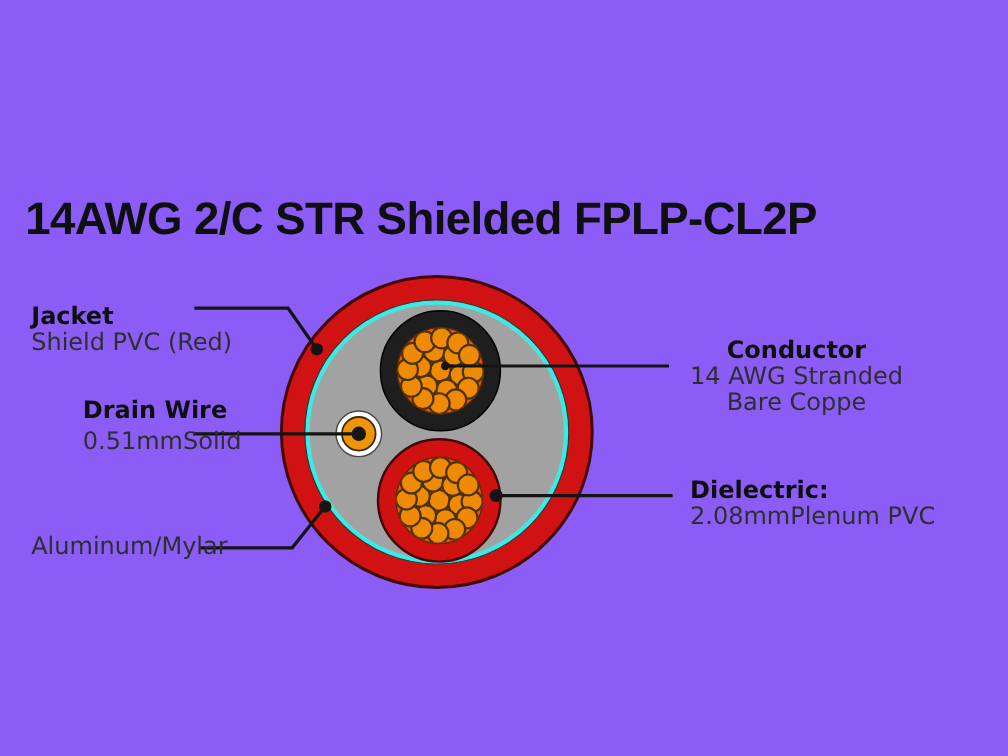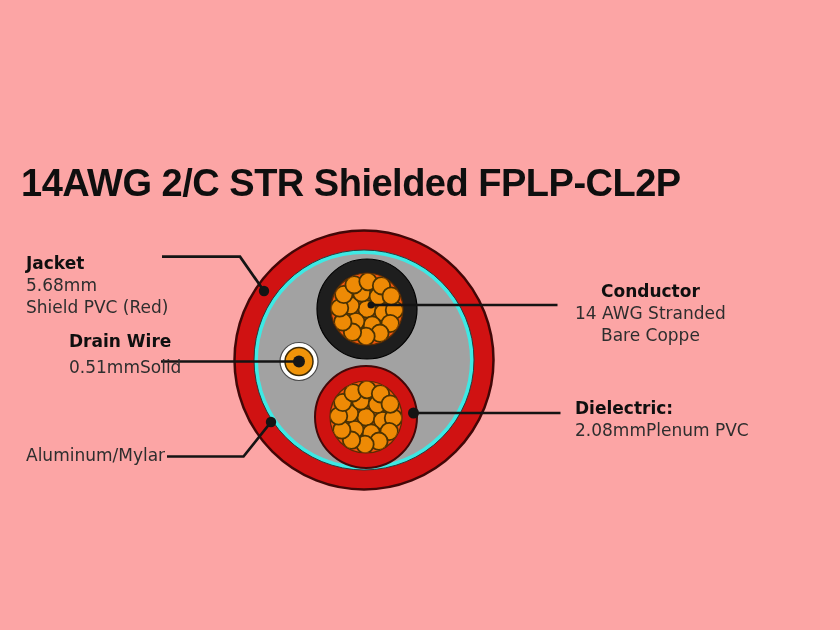--- a/index.html
+++ b/index.html
@@ -1,21 +1,21 @@
 <!DOCTYPE html>
 <html><head>
 <meta charset="utf-8">
 <style>
   html,body{margin:0;padding:0;background:#ffffff;}
-  .page{position:relative;width:840px;height:630px;background:#fca5a5;overflow:hidden;
+  .page{position:relative;width:840px;height:630px;background:#8b5cf6;overflow:hidden;
         font-family:"DejaVu Sans",sans-serif;}
   .title{position:absolute;left:21px;top:163px;font-family:"Liberation Sans",sans-serif;
          font-weight:700;font-size:38px;letter-spacing:-0.5px;color:#0f0f0f;line-height:40px;
          white-space:nowrap;}
-  .label{position:absolute;font-size:17px;line-height:22px;color:#2e2e2e;white-space:nowrap;}
+  .label{position:absolute;font-size:20px;line-height:22px;color:#2e2e2e;white-space:nowrap;}
   .label .lh{font-weight:700;color:#0f0f0f;}
   .label.lh26{line-height:26px;margin-left:43px;}
   .label.lh23{line-height:23px;}
   .diagram-svg{position:absolute;left:0;top:0;width:840px;height:630px;}
 </style>
 </head>
 <body>
 
 <div class="page">
 
@@ -98,21 +98,20 @@
 
     <circle cx="264" cy="291" r="5.2" fill="#141414"></circle>
     <circle cx="271" cy="422" r="5.2" fill="#141414"></circle>
     <circle cx="413.5" cy="413" r="5.5" fill="#141414"></circle>
     <circle cx="371" cy="305" r="3.5" fill="#141414"></circle>
     <circle cx="299" cy="361.5" r="6" fill="#171717"></circle>
   </svg>
 
   <div class="label" style="left:26px;top:252px;">
     <div class="lh">Jacket</div>
-    <div>5.68mm</div>
     <div>Shield PVC (Red)</div>
   </div>
 
   <div class="label lh26" style="left:26px;top:328px;">
     <div class="lh">Drain Wire</div>
     <div>0.51mmSolid</div>
   </div>
 
   <div class="label lh23" style="left:26px;top:444px;">
     <div>Aluminum/Mylar</div>

